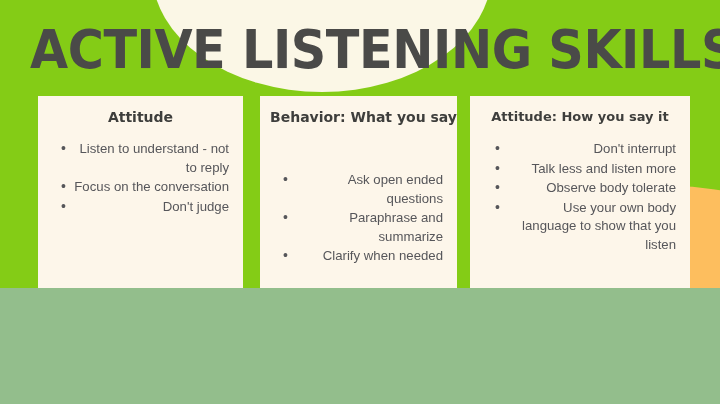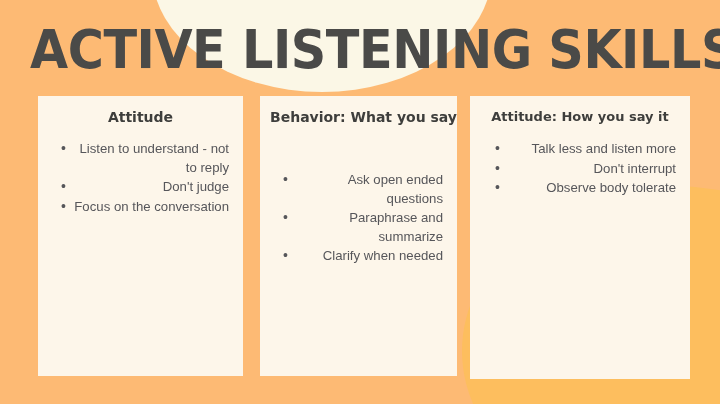--- a/index.html
+++ b/index.html
@@ -10,22 +10,22 @@
     width: 720px;
     height: 404px;
     overflow: hidden;
     font-family: "Liberation Sans", sans-serif;
     background: #93be8c;
   }
 
   #poster {
     position: relative;
     width: 720px;
-    height: 404px;
-    background: #fdba74;
+    height: 288px;
+    background: #84cc16;
     overflow: hidden;
   }
 
   
   .bg-circle-top {
     position: absolute;
     left: 152px;
     top: -148px;
     width: 340px;
     height: 240px;
@@ -134,37 +134,38 @@
   <div class="bg-circle-orange"></div>
 
   <div class="title">ACTIVE LISTENING SKILLS</div>
 
   <div class="cards">
 
     <div class="card card-1">
       <div class="card-title">Attitude</div>
       <ul class="card-list">
         <li>Listen to understand - not to reply</li>
+        <li>Focus on the conversation</li>
         <li>Don't judge</li>
-        <li>Focus on the conversation</li>
       </ul>
     </div>
 
     <div class="card card-2">
       <div class="card-title">Behavior: What you say</div>
       <ul class="card-list">
         <li>Ask open ended questions</li>
         <li>Paraphrase and summarize</li>
         <li>Clarify when needed</li>
       </ul>
     </div>
 
     <div class="card card-3">
       <div class="card-title">Attitude: How you say it</div>
       <ul class="card-list">
+        <li>Don't interrupt</li>
         <li>Talk less and listen more</li>
-        <li>Don't interrupt</li>
         <li>Observe body tolerate</li>
+        <li>Use your own body language to show that you listen</li>
       </ul>
     </div>
 
   </div>
 </div>
 
 </body></html>

